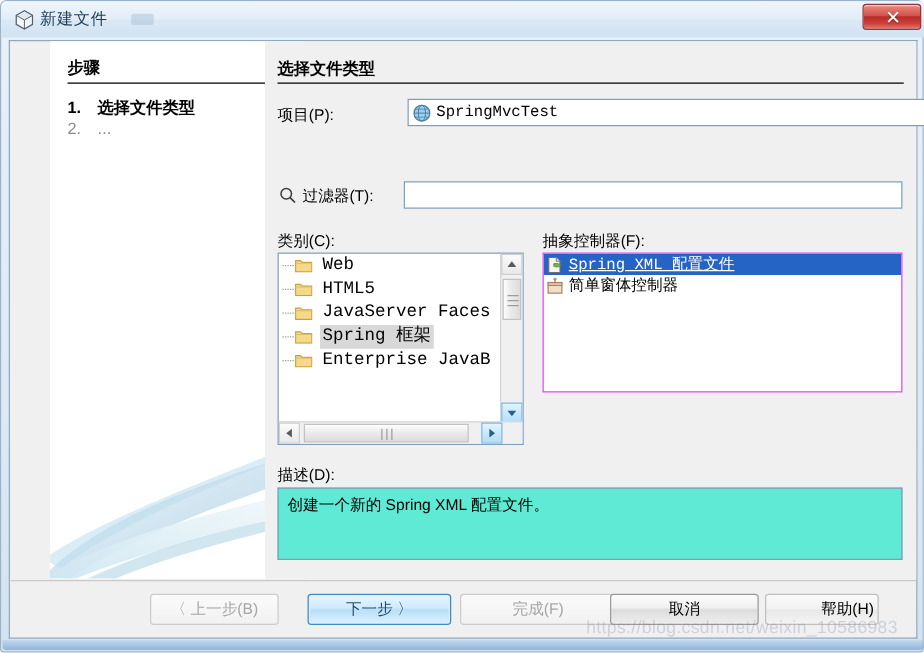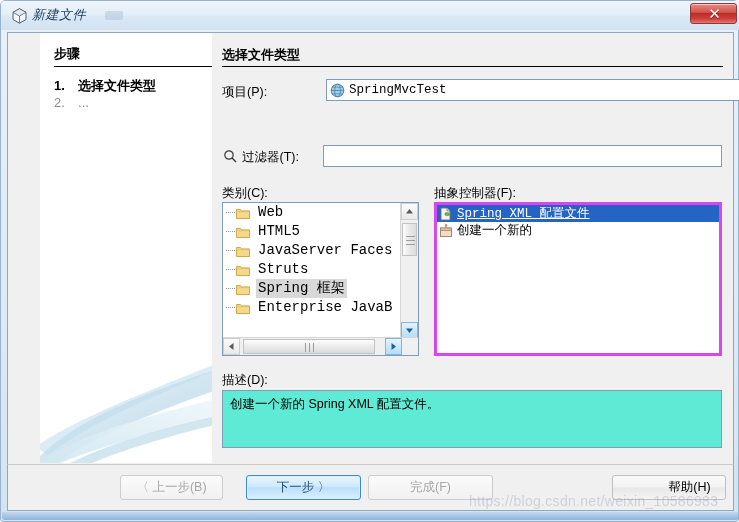--- a/index.html
+++ b/index.html
@@ -39,21 +39,20 @@
     left: 11px; top: 7px;
     width: 15px; height: 16px;
   }
   #title-text {
     position: absolute;
     left: 31px; top: 5px;
     font-size: 13px;
     color: #1b3a56;
     letter-spacing: .5px;
     white-space: nowrap;
-    font-style: italic;
   }
   #title-ghost {
     position: absolute;
     left: 104px; top: 10px;
     width: 18px; height: 9px;
     background: rgba(150,175,200,.35);
     border-radius: 2px;
   }
   #close-btn {
     position: absolute;
@@ -327,24 +326,24 @@
     left: 3px; top: 0;
     width: 1px; height: 9px;
     background: #9d9d9d;
   }
 
   
   #filetype-label { left: 222px; top: 152px; }
   #filetype-box {
     position: absolute;
     left: 222px; top: 169px;
-    width: 288px; height: 154px;
+    width: 288px; height: 112px;
     box-sizing: border-box;
     background: #fff;
-    border: 3px solid #d946ef;
+    border: 1px solid #d946ef;
     overflow: hidden;
   }
   .ft-row {
     position: relative;
     height: 17px;
     line-height: 17px;
     padding-left: 20px;
     white-space: nowrap;
     font-size: 12.5px;
     cursor: default;
@@ -415,21 +414,21 @@
     color: #1e4b72;
   }
   .btn.strong {
     background: linear-gradient(180deg,#fdfdfd 0%,#f0f0f0 44%,#dcdcdc 52%,#eeeeee 100%);
     border-color: #9a9a9a;
   }
   #btn-prev   { left: 112px; width: 103px; }
   #btn-next   { left: 238px; width: 115px; }
   #btn-finish { left: 360px; width: 125px; }
   #btn-cancel { left: 480px; width: 119px; }
-  #btn-help   { left: 604px; width: 114px; padding-left: 41px; }
+  #btn-help   { left: 604px; width: 91px; padding-left: 41px; }
 
   #watermark {
     position: absolute;
     left: 468px; top: 492px;
     font-size: 14px;
     color: rgba(120,140,160,.30);
     font-family: "Liberation Sans", sans-serif;
     letter-spacing: .3px;
     white-space: nowrap;
     pointer-events: none;
@@ -557,30 +556,20 @@
           <span class="folder">
             <svg width="14" height="12" viewBox="0 0 14 12">
                 <path d="M0.5,2.5 h4 l1.2,1.4 h7.8 v7.6 h-13 z" fill="#f6d88a" stroke="#c8a23e" stroke-width=".9"></path>
                 <path d="M0.5,4.6 h13" stroke="#dcbb62" stroke-width=".7"></path>
               </svg>
           </span>
           <span class="cname">JavaServer Faces</span>
         </div>
 
 
-        <div class="cat-row">
-          <i class="dots"></i>
-          <span class="folder">
-            <svg width="14" height="12" viewBox="0 0 14 12">
-                <path d="M0.5,2.5 h4 l1.2,1.4 h7.8 v7.6 h-13 z" fill="#f6d88a" stroke="#c8a23e" stroke-width=".9"></path>
-                <path d="M0.5,4.6 h13" stroke="#dcbb62" stroke-width=".7"></path>
-              </svg>
-          </span>
-          <span class="cname">Struts</span>
-        </div>
 
         <div class="cat-row sel">
           <i class="dots"></i>
           <span class="folder">
             <svg width="14" height="12" viewBox="0 0 14 12">
                 <path d="M0.5,2.5 h4 l1.2,1.4 h7.8 v7.6 h-13 z" fill="#f6d88a" stroke="#c8a23e" stroke-width=".9"></path>
                 <path d="M0.5,4.6 h13" stroke="#dcbb62" stroke-width=".7"></path>
               </svg>
           </span>
           <span class="cname">Spring 框架</span>
@@ -647,33 +636,34 @@
 
         <div class="ft-row">
           <span class="ficon">
             <svg width="14" height="14" viewBox="0 0 14 14">
               <rect x="1.5" y="4" width="11" height="8.5" fill="#f2ddc9" stroke="#a07c5c" stroke-width=".9"></rect>
               <rect x="1.5" y="4" width="11" height="2.4" fill="#e0bfa2" stroke="#a07c5c" stroke-width=".7"></rect>
               <path d="M7,1.3 v2.5" stroke="#a07c5c" stroke-width=".9"></path>
               <circle cx="7" cy="1.3" r="1" fill="#d9a87f" stroke="#a07c5c" stroke-width=".6"></circle>
             </svg>
           </span>
-          <span class="fname">创建一个新的</span>
+          <span class="fname">简单窗体控制器</span>
         </div>
       </div>
 
       <div class="lbl" id="desc-label">描述(D):</div>
       <div id="desc-box">
         <span>创建一个新的 Spring XML 配置文件。</span>
       </div>
     </div>
   </div>
 
   <div id="buttonbar">
     <div class="btn disabled" id="btn-prev">〈 上一步(B)</div>
     <div class="btn default" id="btn-next">下一步 〉</div>
     <div class="btn disabled" id="btn-finish">完成(F)</div>
+    <div class="btn strong" id="btn-cancel">取消</div>
     <div class="btn" id="btn-help">帮助(H)</div>
   </div>
 
   <div id="watermark">https://blog.csdn.net/weixin_10586983</div>
   <div id="bottom-glow"></div>
 </div>
 
 </body></html>

